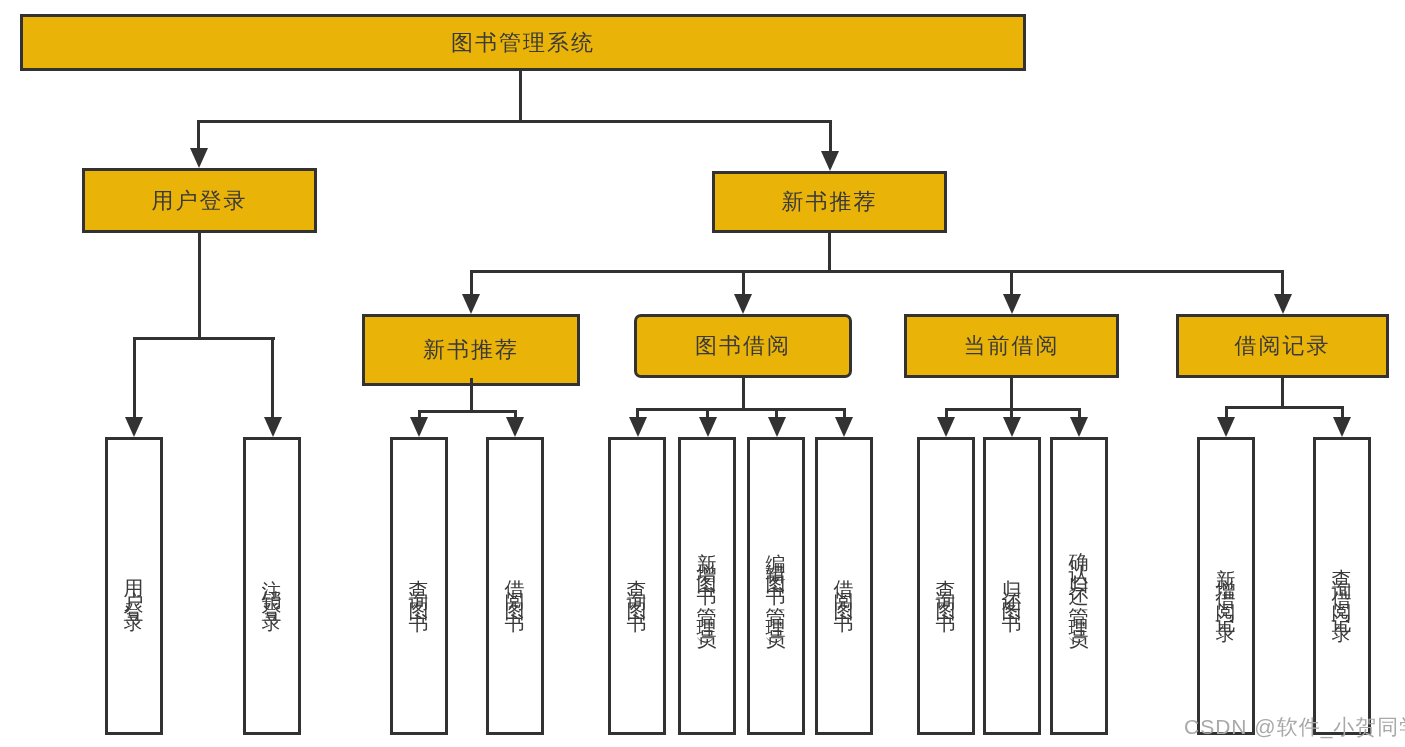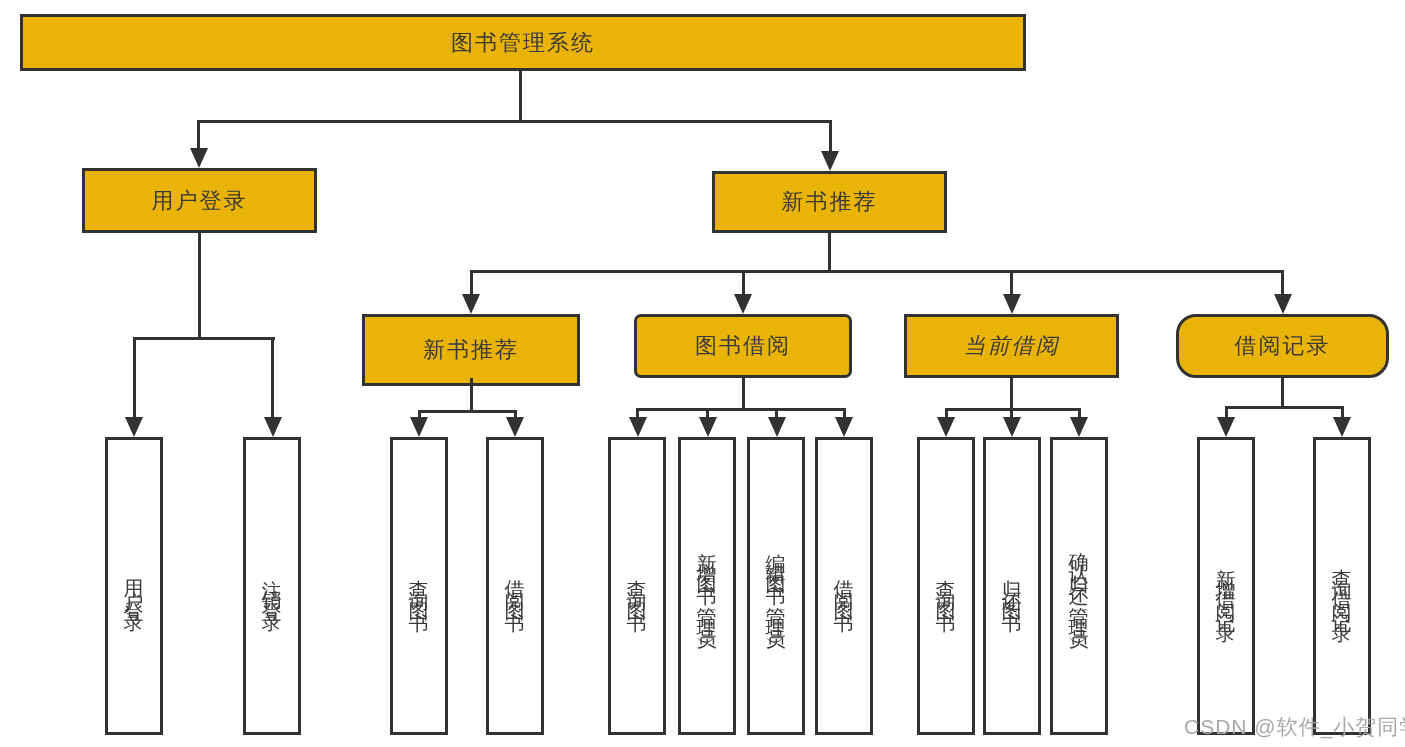--- a/index.html
+++ b/index.html
@@ -93,22 +93,22 @@
   <div class="arrowhead" style="left:462px; top:294px;"></div>
   <div class="vline" style="left:741.5px; top:270px; height:24px;"></div>
   <div class="arrowhead" style="left:734px; top:294px;"></div>
   <div class="vline" style="left:1010px; top:270px; height:24px;"></div>
   <div class="arrowhead" style="left:1002.5px; top:294px;"></div>
   <div class="vline" style="left:1281px; top:270px; height:24px;"></div>
   <div class="arrowhead" style="left:1273.5px; top:294px;"></div>
 
   <div class="box" style="left:362px; top:314px; width:218px; height:72px;">新书推荐</div>
   <div class="box" style="left:634px; top:314px; width:218px; height:64px;border-radius:7px;">图书借阅</div>
-  <div class="box" style="left:904px; top:314px; width:215px; height:64px;font-style:italic;">当前借阅</div>
-  <div class="box" style="left:1176px; top:314px; width:213px; height:64px;border-radius:20px;">借阅记录</div>
+  <div class="box" style="left:904px; top:314px; width:215px; height:64px;">当前借阅</div>
+  <div class="box" style="left:1176px; top:314px; width:213px; height:64px;">借阅记录</div>
 
   <div class="vline" style="left:469.5px; top:378px; height:35px;"></div>
   <div class="hline" style="left:417.5px; top:410px; width:99px;"></div>
   <div class="vline" style="left:417.5px; top:410px; height:7px;"></div>
   <div class="arrowhead" style="left:410px; top:417px;"></div>
   <div class="vline" style="left:513.5px; top:410px; height:7px;"></div>
   <div class="arrowhead" style="left:506px; top:417px;"></div>
 
   <div class="vline" style="left:741.5px; top:378px; height:33px;"></div>
   <div class="hline" style="left:636px; top:408px; width:210px;"></div>

